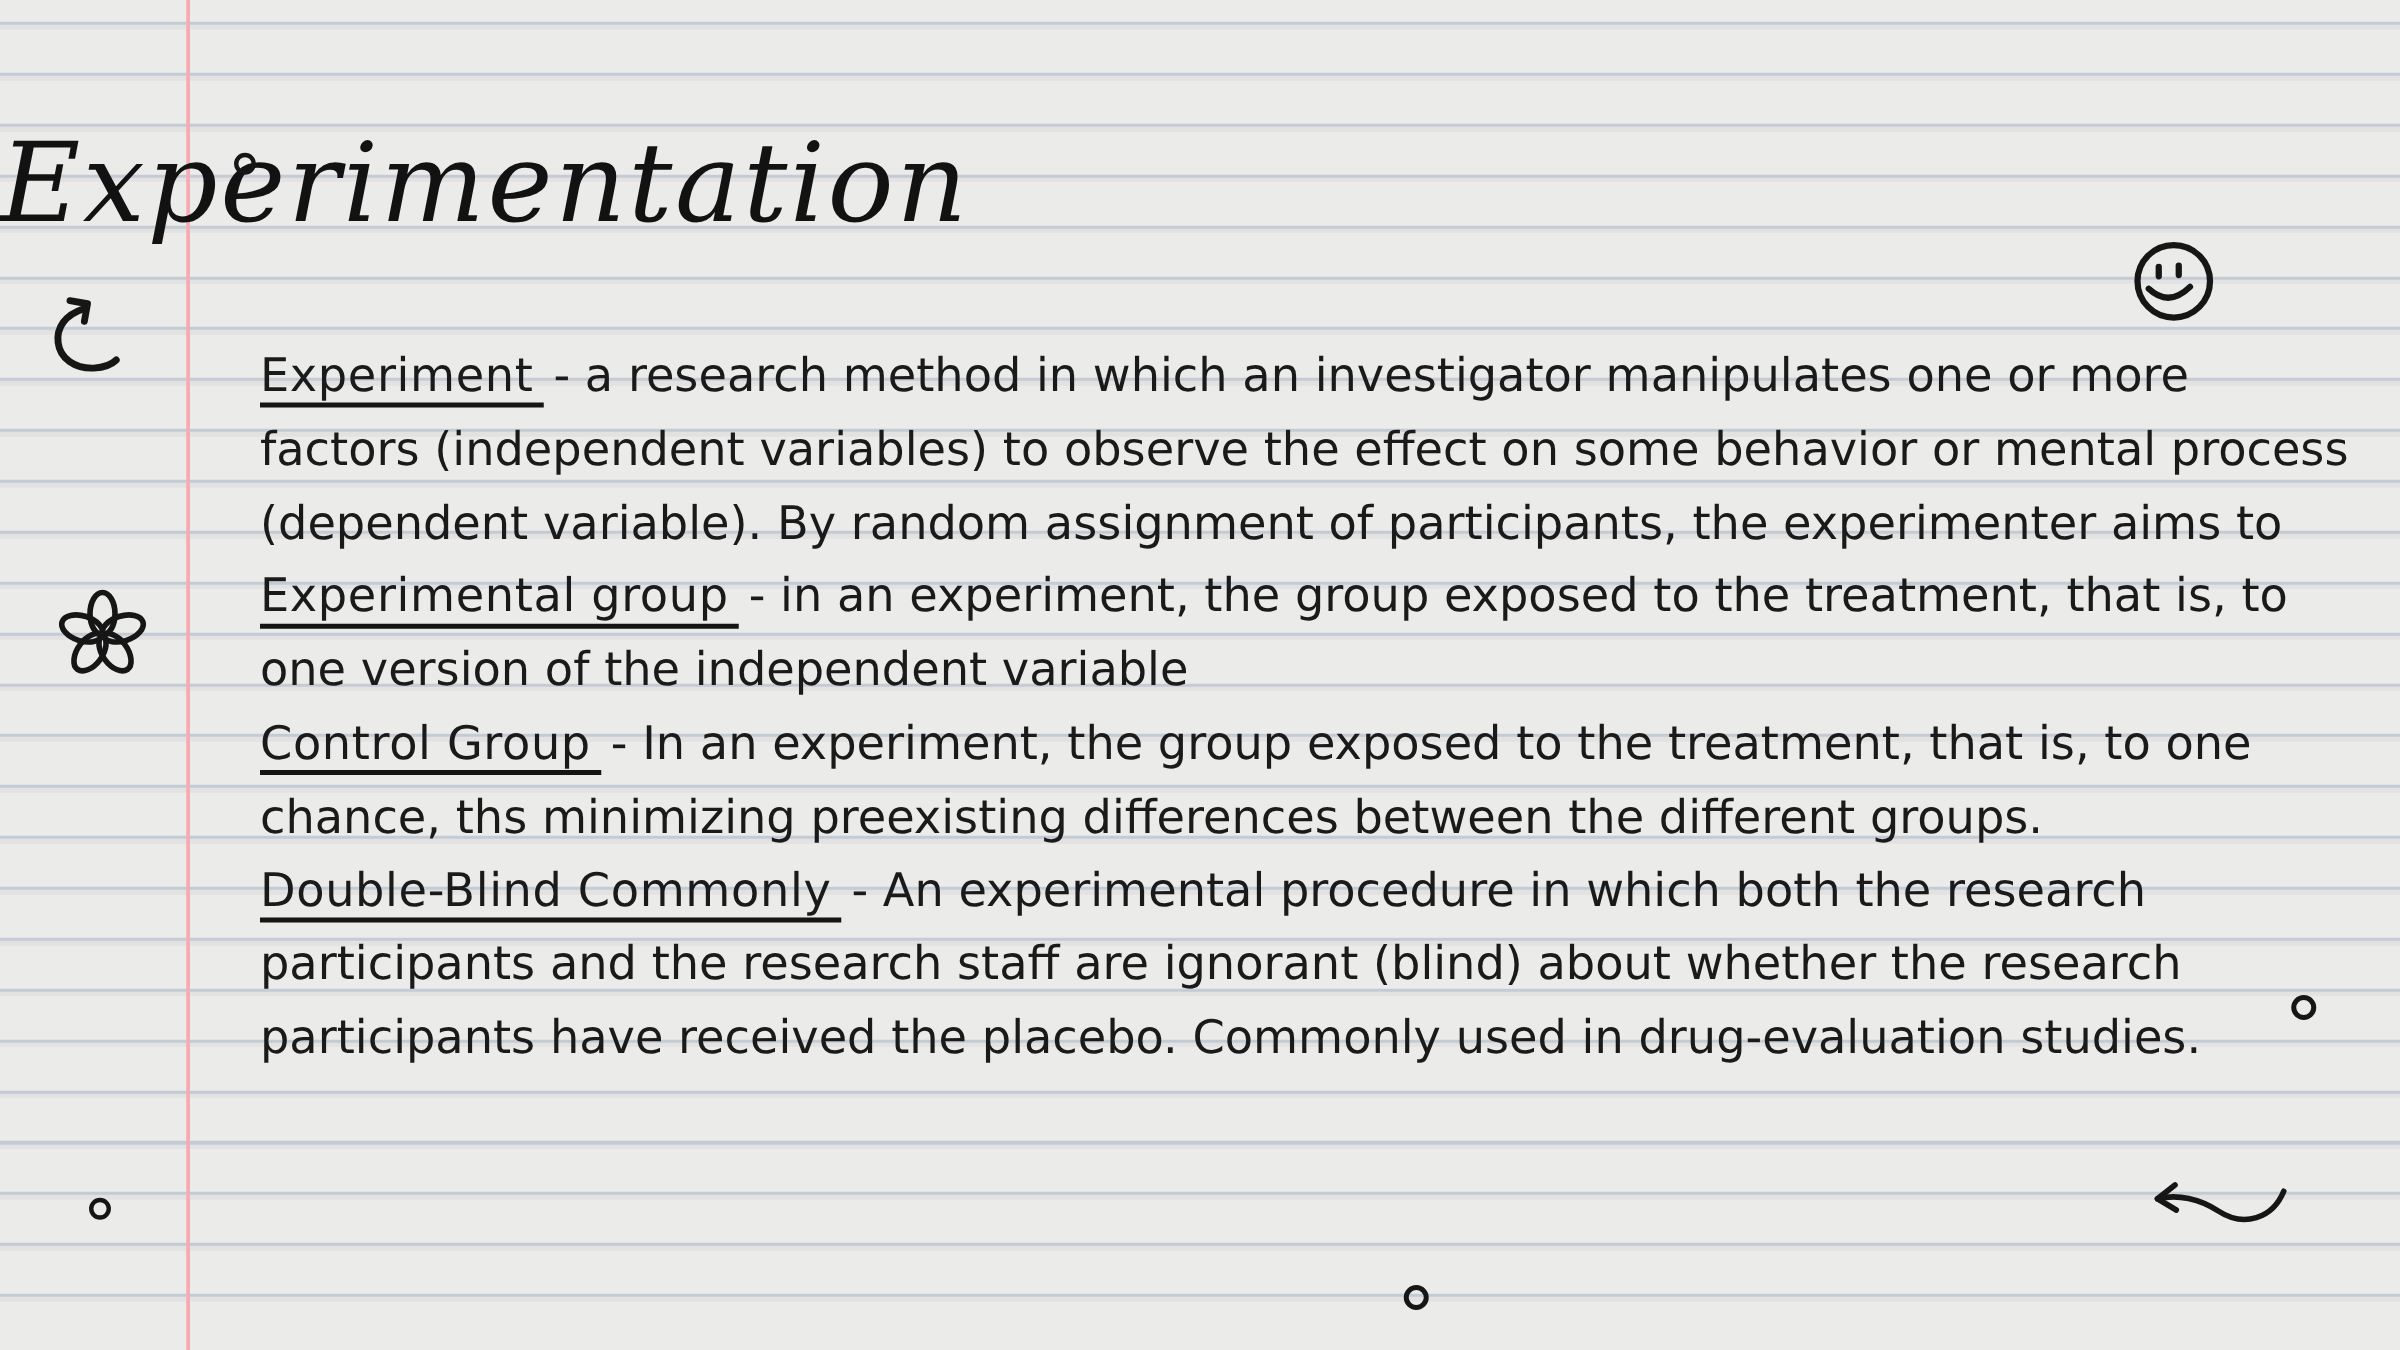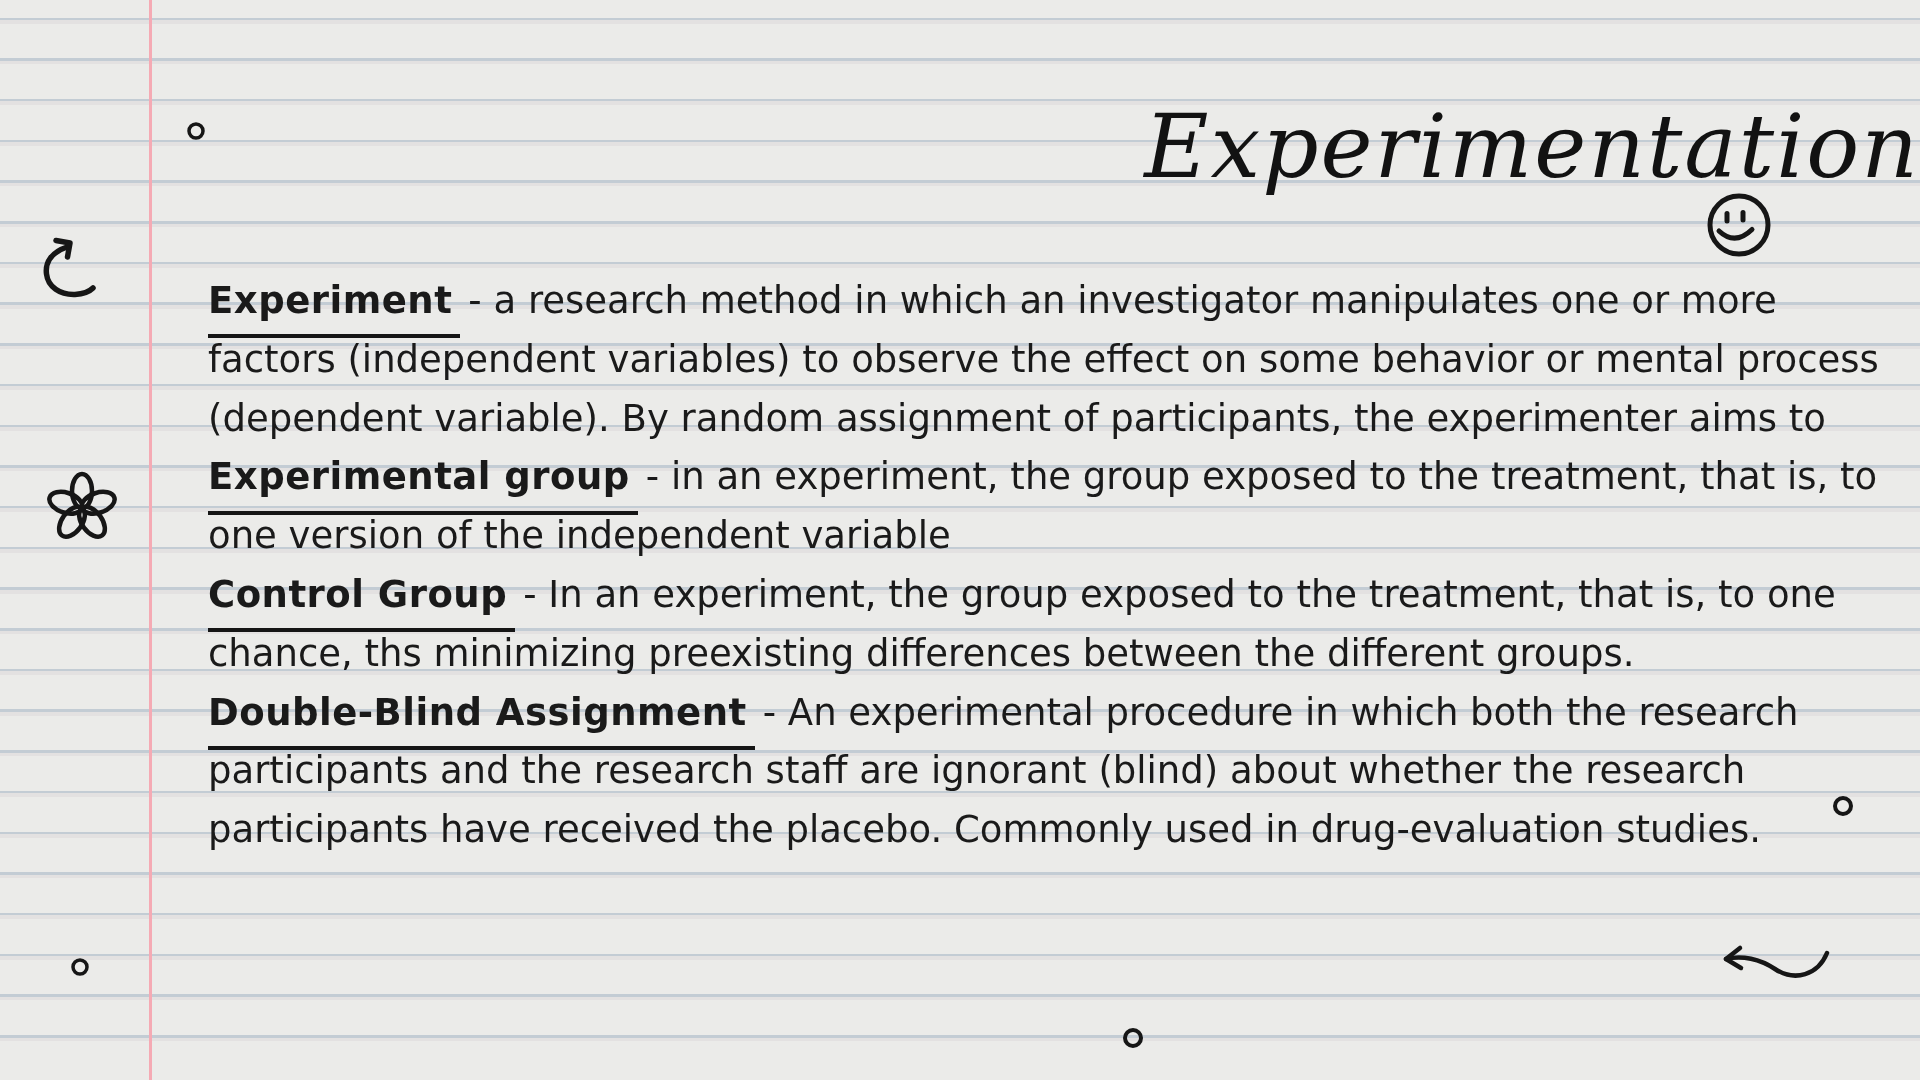--- a/index.html
+++ b/index.html
@@ -21,35 +21,35 @@
     background-color:var(--paper);
     background-position:0 -17px;
     font-family:"DejaVu Sans", sans-serif;
     color:var(--ink);
   }
   .margin-line{
     position:absolute;left:149px;top:0;width:3px;height:1080px;
     background:var(--margin-line);
   }
   .title{
-    position:absolute;top:92px;left:0;width:1920px;text-align:right;
+    position:absolute;top:92px;left:0;width:1920px;text-align:left;
     font-family:"DejaVu Serif", serif;font-style:italic;
     font-size:88px;line-height:110px;color:#121212;
     letter-spacing:2px;
   }
   .definitions{
     position:absolute;left:208px;top:272px;width:1700px;
     font-size:37px;line-height:58.8px;color:#1a1a1a;
   }
   .note-line{height:58.8px;white-space:nowrap;}
   .term{
     display:inline-block;line-height:1.12;
-    font-weight:700;letter-spacing:0.5px;
+    font-weight:400;letter-spacing:0.5px;
     border-bottom:4px solid #151515;
-    padding:0 8px 13px 0;margin-right:8px;
+    padding:0 8px 1px 0;margin-right:8px;
   }
   .doodle-layer{position:absolute;left:0;top:0;pointer-events:none;}
   .doodle-layer *{vector-effect:non-scaling-stroke;}
 </style>
 </head>
 <body>
 
 <div class="page">
 
   <div class="margin-line"></div>
@@ -57,21 +57,21 @@
   <div class="title">Experimentation</div>
 
   <div class="definitions">
       <div class="note-line"><span class="term">Experiment</span><span>- a research method in which an investigator manipulates one or more</span></div>
       <div class="note-line">factors (independent variables) to observe the effect on some behavior or mental process</div>
       <div class="note-line">(dependent variable). By random assignment of participants, the experimenter aims to</div>
       <div class="note-line"><span class="term">Experimental group</span><span>- in an experiment, the group exposed to the treatment, that is, to</span></div>
       <div class="note-line">one version of the independent variable</div>
       <div class="note-line"><span class="term">Control Group</span><span>- In an experiment, the group exposed to the treatment, that is, to one</span></div>
       <div class="note-line">chance, ths minimizing preexisting differences between the different groups.</div>
-      <div class="note-line"><span class="term">Double-Blind Assignment</span><span>- An experimental procedure in which both the research</span></div>
+      <div class="note-line"><span class="term">Double-Blind Commonly</span><span>- An experimental procedure in which both the research</span></div>
       <div class="note-line">participants and the research staff are ignorant (blind) about whether the research</div>
       <div class="note-line">participants have received the placebo. Commonly used in drug-evaluation studies.</div>
     </div>
 
   <svg class="doodle-layer" width="1920" height="1080" viewBox="0 0 1920 1080" fill="none" stroke="#161616" stroke-linecap="round" stroke-linejoin="round">
 
     <g>
       <circle cx="196" cy="131" r="7" stroke-width="3.5"></circle>
     </g>
 

